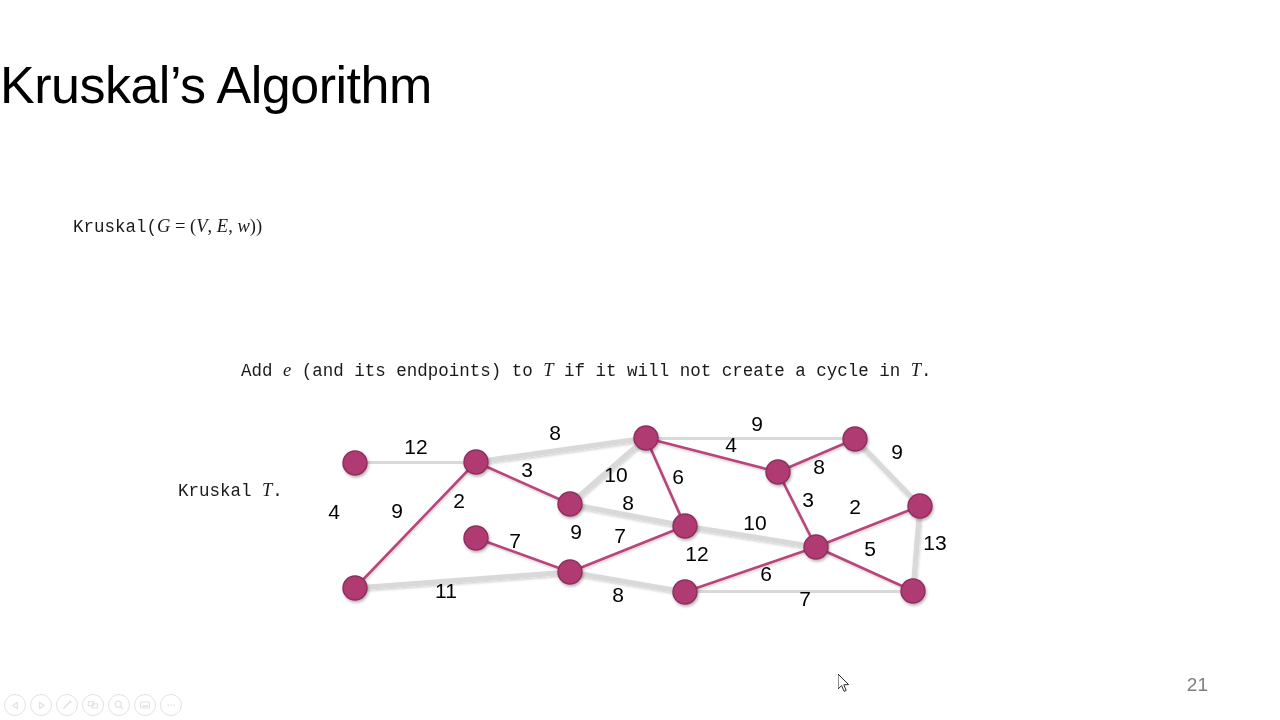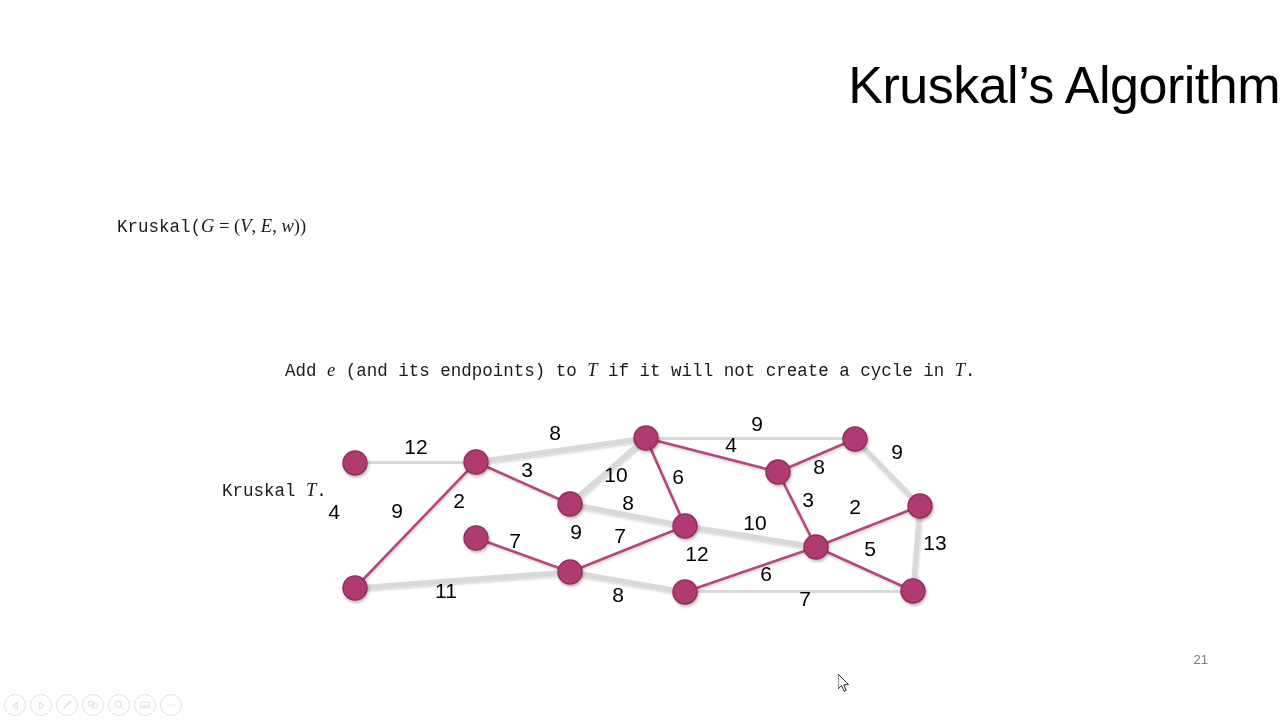--- a/index.html
+++ b/index.html
@@ -6,42 +6,42 @@
   html,body{margin:0;padding:0;}
   body{
     width:1280px;height:720px;background:#ffffff;
     font-family:"Liberation Sans", sans-serif;
     overflow:hidden;position:relative;
   }
   #slide{position:absolute;left:0;top:0;width:1280px;height:720px;background:#fff;}
 
   .title{
     position:absolute;left:0;top:55px;width:1280px;
-    text-align:right;
+    text-align:left;
     font-family:"Liberation Sans", sans-serif;
     font-size:52px;font-weight:400;color:#000;
     letter-spacing:-0.5px;
     white-space:nowrap;
   }
 
   .pseudocode{
     position:absolute;left:73px;top:166px;width:1120px;
     font-family:"Liberation Mono","DejaVu Sans Mono",monospace;
     font-size:17.5px;line-height:24px;color:#1a1a1a;
     white-space:pre;
   }
-  .pseudocode .ln{display:block;height:24px;margin-left:44px;}
+  .pseudocode .ln{display:block;height:24px;}
   .mathvar{font-family:"Liberation Serif","DejaVu Serif",serif;font-style:italic;font-size:18.5px;}
   .mathop{font-family:"Liberation Serif","DejaVu Serif",serif;font-style:normal;font-size:18.5px;}
 
   #graph{position:absolute;left:0;top:0;width:1280px;height:720px;pointer-events:none;}
 
   .pagenum{
-    position:absolute;right:72px;top:652px;
-    font-size:13px;color:#7f7f7f;
+    position:absolute;right:72px;top:674px;
+    font-size:19px;color:#7f7f7f;
     font-family:"Liberation Sans", sans-serif;
   }
 
   .toolbar{
     position:absolute;left:4px;bottom:4px;
     display:flex;align-items:center;gap:4px;
   }
   .tbtn{
     width:20px;height:20px;border-radius:50%;
     border:1.3px solid #e2e2e2;

